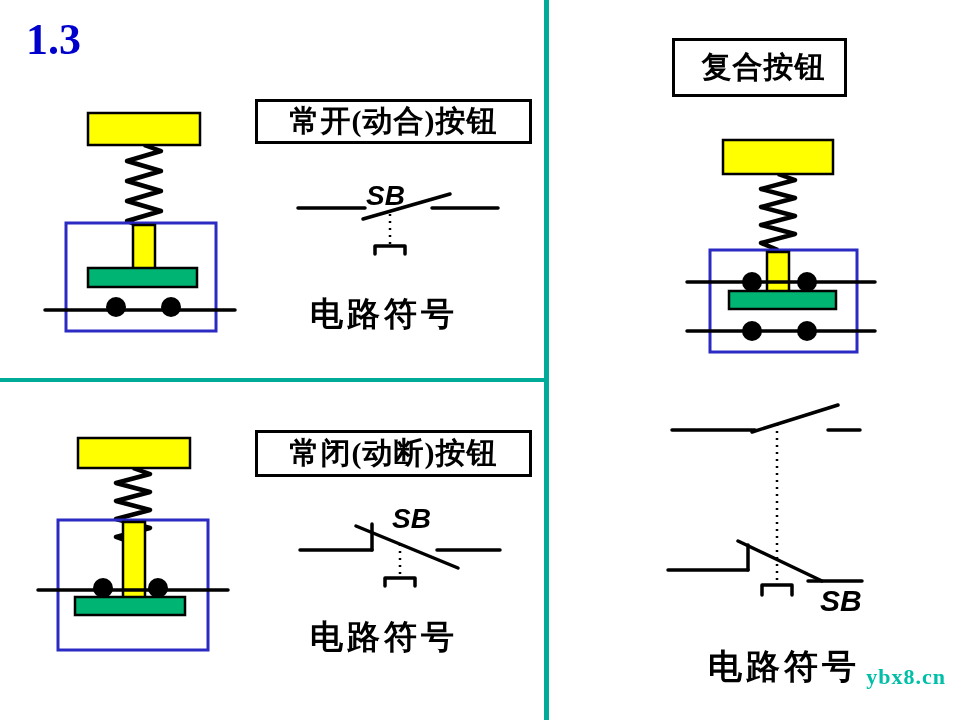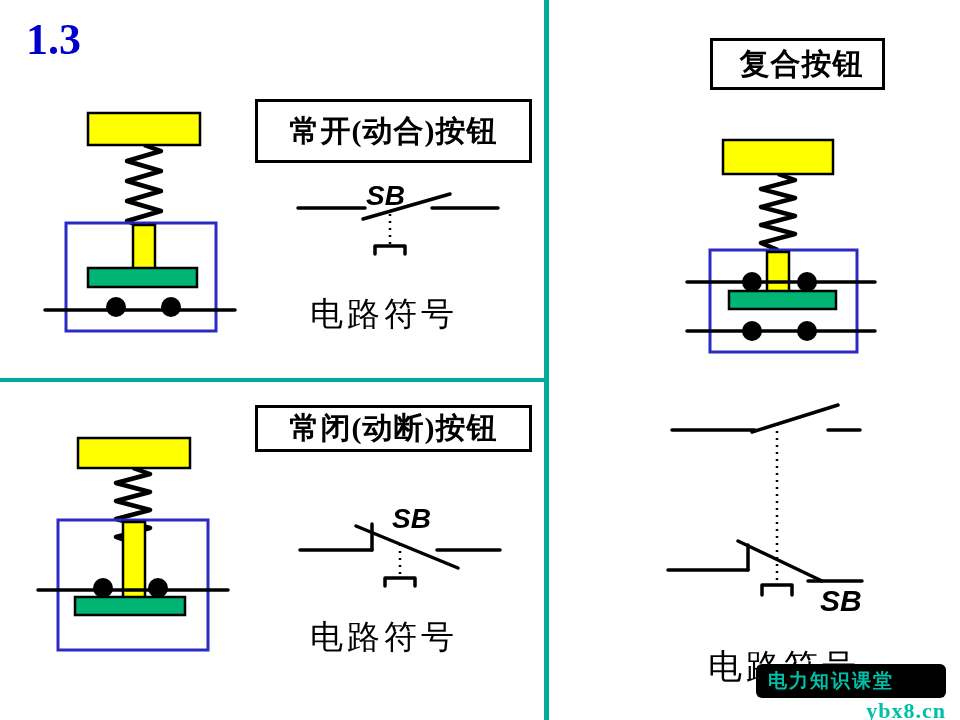--- a/index.html
+++ b/index.html
@@ -12,21 +12,21 @@
     --watermark_teal:#00bfa8;
   }
   .slide{position:relative;width:960px;height:720px;background:#ffffff;overflow:hidden;
          font-family:"Liberation Serif","DejaVu Serif",serif;color:#000;}
   .abs{position:absolute;}
   .title-row{display:flex;align-items:center;gap:16px;}
   .title-number{font-size:44px;font-weight:700;color:var(--title_blue);font-family:"Liberation Serif",serif;}
   .title-text{font-size:34px;font-weight:700;color:var(--title_blue);letter-spacing:9px;}
   .label-box{border:3px solid #000;display:flex;align-items:center;justify-content:center;
              font-size:30px;font-weight:700;letter-spacing:1px;background:#fff;box-sizing:border-box;}
-  .caption{font-size:33px;font-weight:400;letter-spacing:4px;}
+  .caption{font-size:33px;font-weight:700;letter-spacing:4px;}
   .sb{font-style:italic;font-weight:700;font-size:28px;font-family:Liberation Sans, sans-serif;}
   .divider{background:var(--divider_teal);}
   .cap{fill:var(--cap_yellow);stroke:#000;stroke-width:2.5;}
   .frame{fill:none;stroke:var(--frame_blue);stroke-width:3;}
   .contact{fill:var(--contact_green);stroke:#000;stroke-width:2.5;}
   .wire{stroke:#000;stroke-width:3.5;fill:none;stroke-linecap:round;}
   .spring{fill:none;stroke:#000;stroke-width:4.5;stroke-linejoin:round;}
   .dot{fill:#000;stroke:none;}
   .dotted{stroke:#000;stroke-width:2.5;stroke-dasharray:2 5;fill:none;}
   .watermark-box{background:#000;border-radius:6px;color:var(--watermark_teal);
@@ -49,21 +49,21 @@
     <polyline class="spring" points="104,42 121,48 87,58 121,68 87,78 121,88 87,98 121,108 87,118 104,125"></polyline>
     <rect class="cap" x="48" y="10" width="112" height="32"></rect>
     <rect class="frame" x="26" y="120" width="150" height="108"></rect>
     <rect class="cap" x="93" y="122" width="22" height="46"></rect>
     <rect class="contact" x="48" y="165" width="109" height="19"></rect>
     <line class="wire" x1="5" y1="207" x2="195" y2="207"></line>
     <circle class="dot" cx="76" cy="204" r="10"></circle>
     <circle class="dot" cx="131" cy="204" r="10"></circle>
   </svg>
 
-  <div class="abs label-box" style="left:255px;top:99px;width:277px;height:64px;">
+  <div class="abs label-box" style="left:255px;top:99px;width:277px;height:45px;">
     <span>常开(动合)按钮</span>
   </div>
 
   <svg class="abs" style="left:285px;top:178px;" width="225" height="92" viewBox="0 0 225 92">
     <line class="wire" x1="13" y1="30" x2="80" y2="30"></line>
     <line class="wire" x1="147" y1="30" x2="213" y2="30"></line>
     <line class="wire" x1="78" y1="41" x2="165" y2="16"></line>
     <line class="dotted" x1="105" y1="36" x2="105" y2="68"></line>
     <path class="wire" d="M90 68 L120 68 M90 68 L90 76 M120 68 L120 76"></path>
   </svg>
@@ -74,36 +74,36 @@
     <polyline class="spring" points="103,40 120,46 86,55 120,64 86,73 120,82 86,91 120,100 86,109 103,115"></polyline>
     <rect class="cap" x="48" y="10" width="112" height="30"></rect>
     <rect class="frame" x="28" y="92" width="150" height="130"></rect>
     <rect class="cap" x="93" y="94" width="22" height="76"></rect>
     <rect class="contact" x="45" y="169" width="110" height="18"></rect>
     <line class="wire" x1="8" y1="162" x2="198" y2="162"></line>
     <circle class="dot" cx="73" cy="160" r="10"></circle>
     <circle class="dot" cx="128" cy="160" r="10"></circle>
   </svg>
 
-  <div class="abs label-box" style="left:255px;top:405px;width:277px;height:47px;">
+  <div class="abs label-box" style="left:255px;top:430px;width:277px;height:47px;">
     <span>常闭(动断)按钮</span>
   </div>
 
   <svg class="abs" style="left:288px;top:495px;" width="225" height="100" viewBox="0 0 225 100">
     <line class="wire" x1="12" y1="55" x2="84" y2="55"></line>
     <line class="wire" x1="149" y1="55" x2="212" y2="55"></line>
     <line class="wire" x1="84" y1="29" x2="84" y2="55"></line>
     <line class="wire" x1="68" y1="31" x2="170" y2="73"></line>
     <line class="dotted" x1="112" y1="49" x2="112" y2="83"></line>
     <path class="wire" d="M97 83 L127 83 M97 83 L97 91 M127 83 L127 91"></path>
   </svg>
   <div class="abs sb" style="left:392px;top:503px;">SB</div>
   <div class="abs caption" style="left:310px;top:615px;">电路符号</div>
 
-  <div class="abs label-box" style="left:710px;top:38px;width:175px;height:52px;padding-left:8px;">
+  <div class="abs label-box" style="left:672px;top:38px;width:175px;height:59px;padding-left:8px;">
     <span>复合按钮</span>
   </div>
 
   <svg class="abs" style="left:675px;top:128px;" width="210" height="235" viewBox="0 0 210 235">
     <polyline class="spring" points="103,46 120,52 86,61 120,70 86,79 120,88 86,97 120,106 86,115 103,122"></polyline>
     <rect class="cap" x="48" y="12" width="110" height="34"></rect>
     <rect class="frame" x="35" y="122" width="147" height="102"></rect>
     <rect class="cap" x="92" y="124" width="22" height="42"></rect>
     <rect class="contact" x="54" y="163" width="107" height="18"></rect>
     <line class="wire" x1="12" y1="154" x2="200" y2="154"></line>
@@ -122,17 +122,16 @@
     <line class="wire" x1="13" y1="177" x2="93" y2="177"></line>
     <line class="wire" x1="93" y1="152" x2="93" y2="177"></line>
     <line class="wire" x1="83" y1="148" x2="167" y2="188"></line>
     <line class="wire" x1="153" y1="188" x2="207" y2="188"></line>
     <path class="wire" d="M107 192 L137 192 M107 192 L107 202 M137 192 L137 202"></path>
   </svg>
   <div class="abs sb" style="left:820px;top:584px;font-size:30px;">SB</div>
   <div class="abs caption" style="left:708px;top:644px;font-size:34px;">电路符号</div>
 
   <div class="abs" style="left:756px;top:664px;width:190px;">
-    <div class="watermark-box">电力知识课堂</div>
     <div class="watermark-url">ybx8.cn</div>
   </div>
 
 </div>
 
 </body></html>

